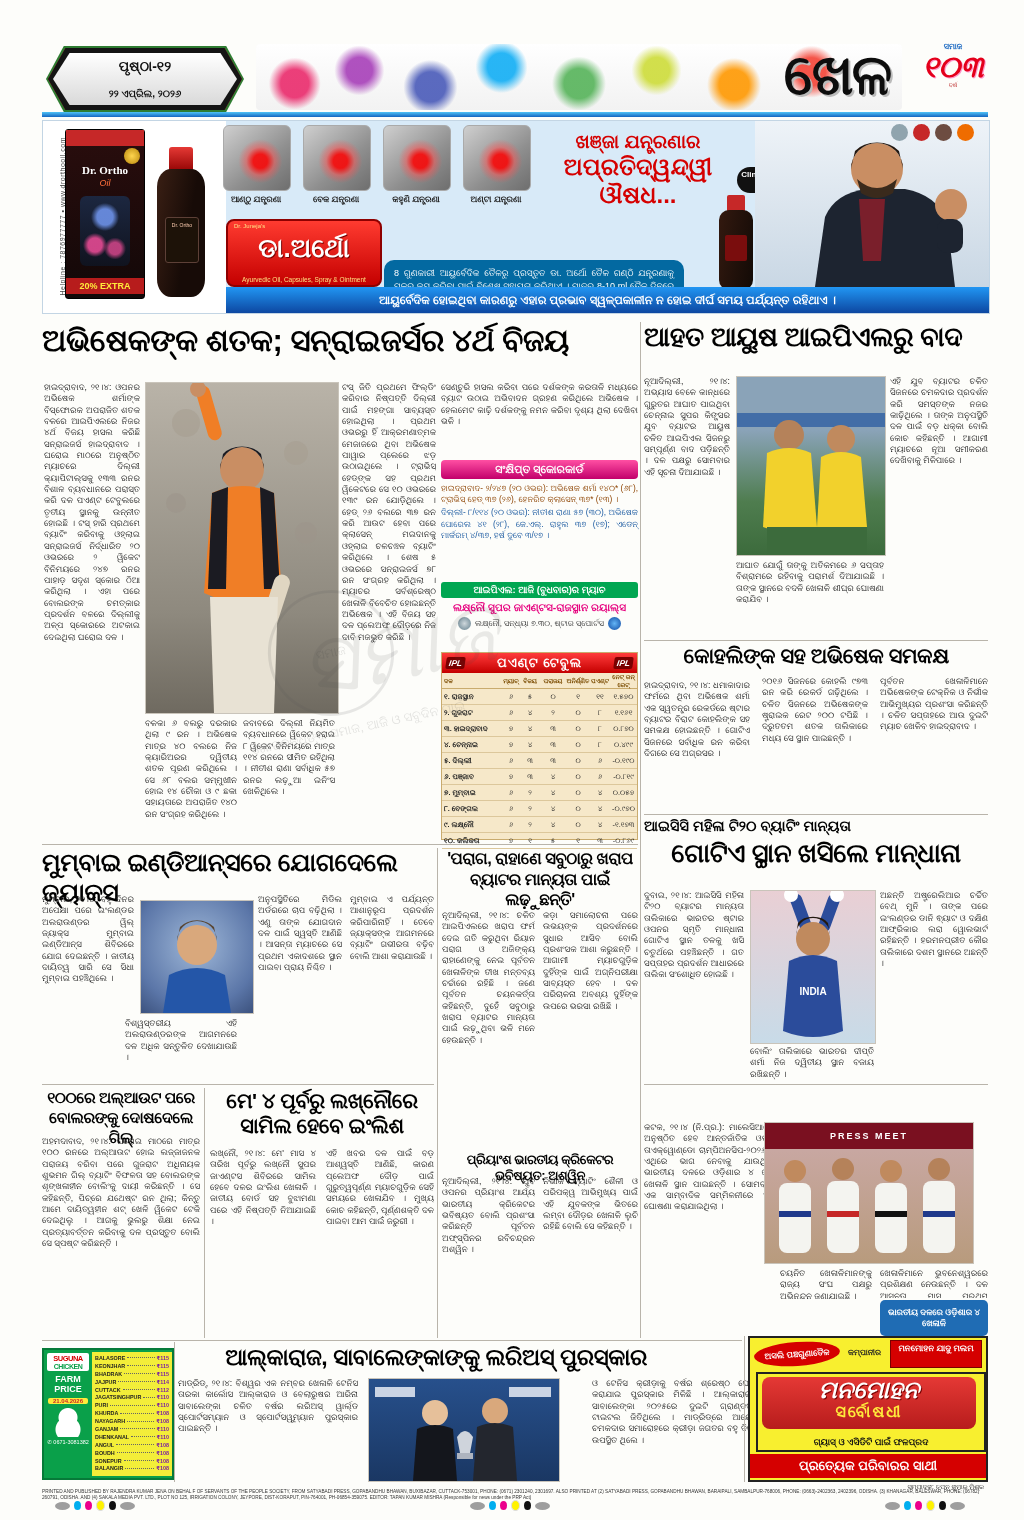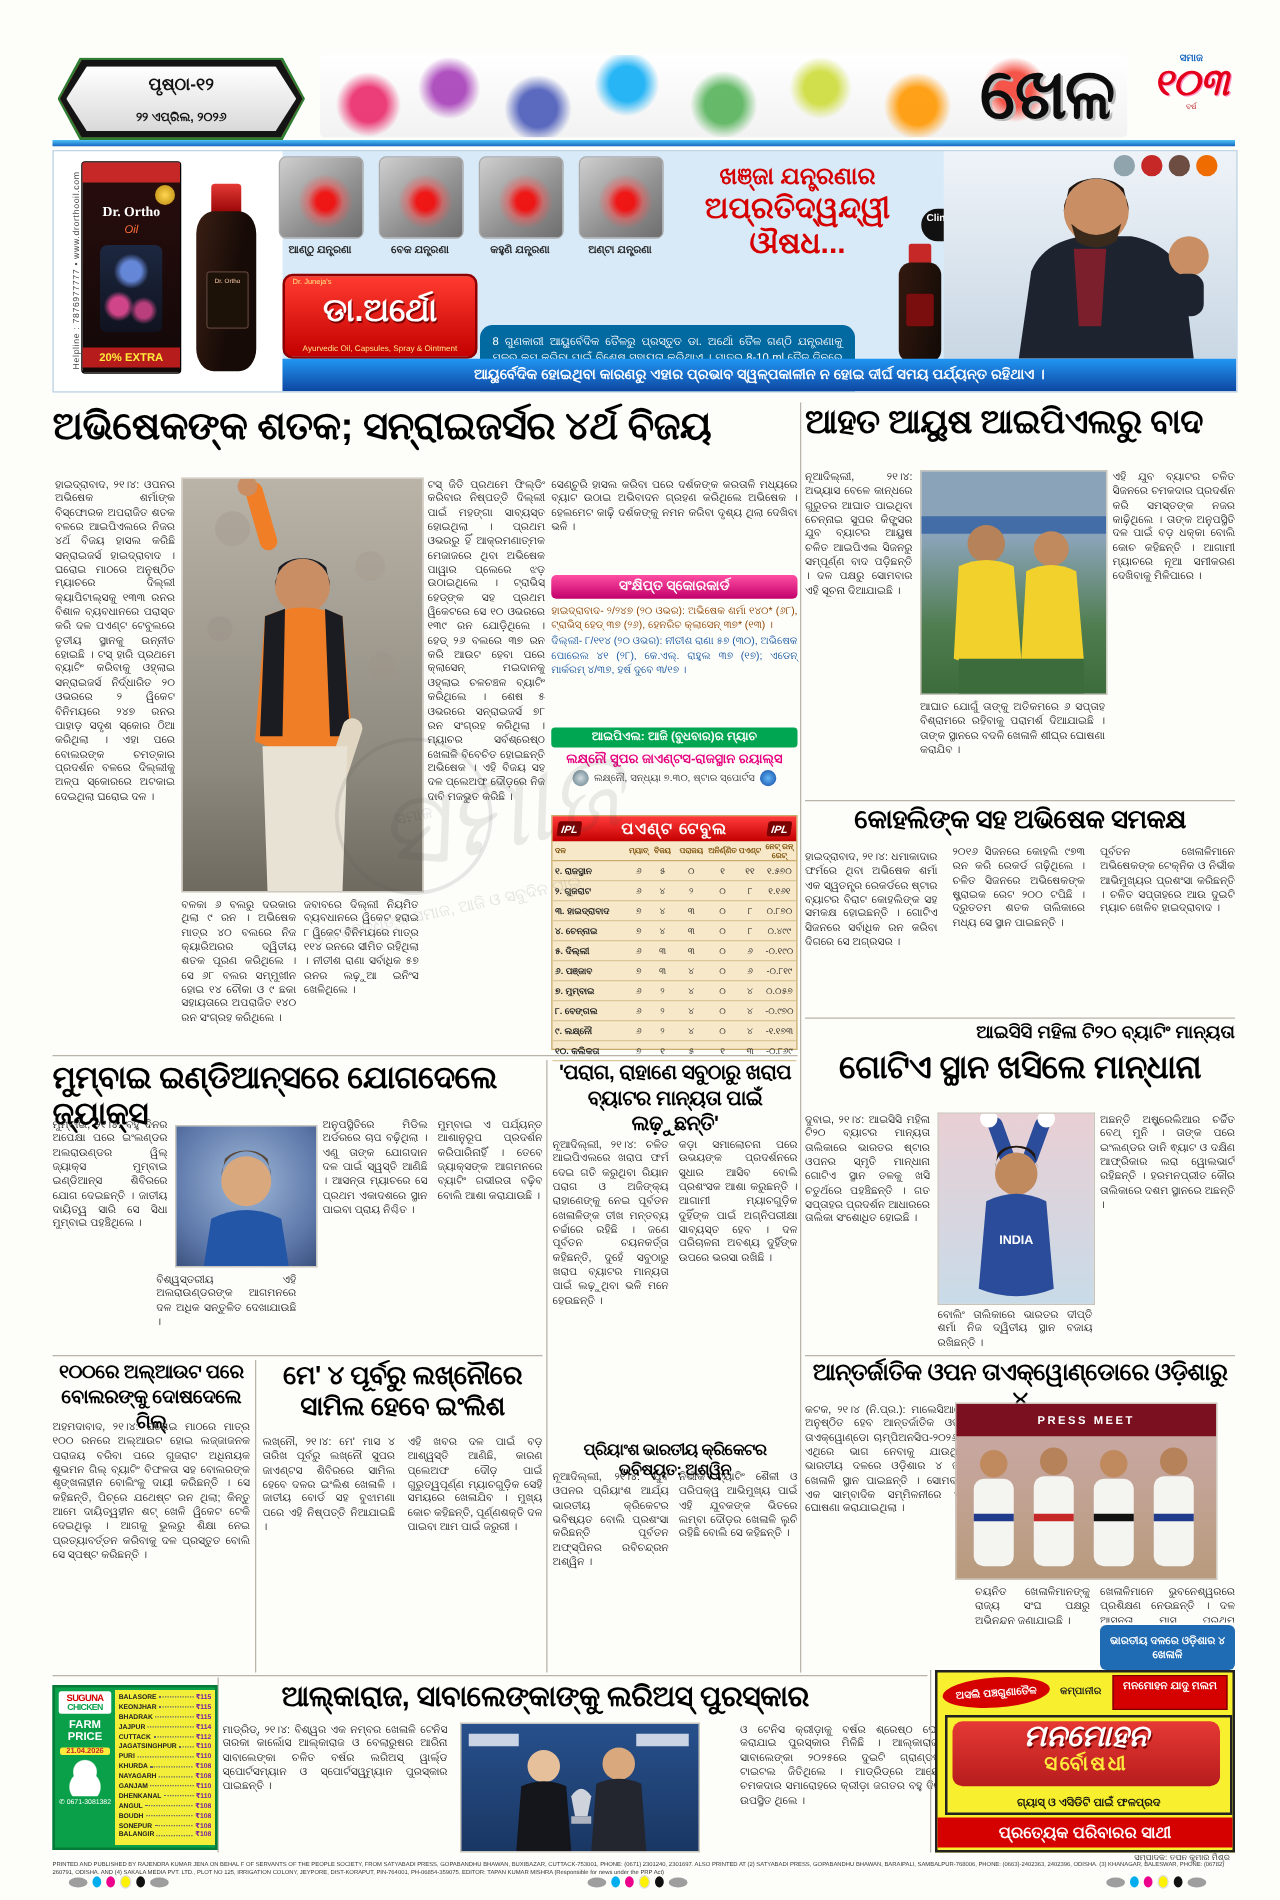--- a/index.html
+++ b/index.html
@@ -87,21 +87,21 @@
   .pt-title .ipl{font-size:8.5px;font-style:italic;font-weight:bold;background:#7a0000;padding:1px 3px;border-radius:2px;transform:skewX(-8deg);}
   .pt-hrow{display:flex;height:15px;align-items:center;font-size:6.2px;font-weight:bold;color:#7a4b00;border-bottom:1px solid #c9ab6e;}
   .pt-row{display:flex;height:15px;align-items:center;font-size:7.2px;color:#222;border-bottom:1px solid #dcc79b;}
   .ptc0{width:58px;padding-left:2px;text-align:left;font-weight:bold;overflow:hidden;white-space:nowrap;}
   .ptc1{width:18px;text-align:center;}
   .ptc2{width:20px;text-align:center;}
   .ptc3{width:26px;text-align:center;}
   .ptc4{width:24px;text-align:center;}
   .ptc5{width:20px;text-align:center;}
   .ptc6{flex:1;text-align:center;}
-  .kicker{font-weight:bold;text-align:right;color:#000;}
+  .kicker{font-weight:bold;text-align:left;color:#000;}
   .blue-box{position:absolute;background:#1f6cb4;border-radius:5px;color:#fff;font-weight:bold;font-size:8.5px;text-align:center;display:flex;align-items:center;justify-content:center;padding:2px 6px;box-sizing:border-box;}
   
   .suguna{left:42px;top:1348px;width:132px;height:132px;background:#0aa04a;border:2px solid #067a38;box-sizing:border-box;}
   .sg-left{position:absolute;left:2px;top:2px;width:44px;height:124px;text-align:center;}
   .sg-brandbox{background:#fff;border-radius:2px;margin:1px;padding:1px 0;}
   .sg-brand{color:#d50000;font-weight:bold;font-size:7.5px;letter-spacing:-.5px;}
   .sg-chicken{color:#0aa04a;font-weight:bold;font-size:7px;letter-spacing:-.5px;}
   .sg-farm{color:#fff;font-weight:bold;font-size:9px;line-height:1.1;margin-top:4px;}
   .sg-date{background:#ffeb3b;color:#c62828;font-weight:bold;font-size:6px;margin:3px 2px;border-radius:2px;}
   .sg-hen{width:26px;height:30px;margin:2px auto 0;background:radial-gradient(circle at 50% 35%,#fff 0 9px,transparent 10px),radial-gradient(circle at 50% 75%,#fff 0 12px,transparent 13px);}
@@ -470,21 +470,20 @@
   </div>
 
   <div class="abs" style="left:442px;top:1152px;width:196px;height:186px;">
     <div class="art-head" style="position:absolute;left:0;top:0;width:196px;font-size:13px;text-align:center;">ପ୍ରିୟାଂଶ ଭାରତୀୟ କ୍ରିକେଟର ଭବିଷ୍ୟତ: ଅଶ୍ୱିନ</div>
     <div class="btxt" style="left:0;top:24px;width:93px;height:158px;">ନୂଆଦିଲ୍ଲୀ, ୨୧।୪: ଯୁବ ଓପନର ପ୍ରିୟାଂଶ ଆର୍ଯ୍ୟ ଭାରତୀୟ କ୍ରିକେଟର ଭବିଷ୍ୟତ ବୋଲି ପ୍ରଶଂସା କରିଛନ୍ତି ପୂର୍ବତନ ଅଫ୍‌ସ୍ପିନର ରବିଚନ୍ଦ୍ରନ ଅଶ୍ୱିନ ।</div>
     <div class="btxt" style="left:101px;top:24px;width:95px;height:158px;">ନିର୍ଭୀକ ବ୍ୟାଟିଂ ଶୈଳୀ ଓ ପରିପକ୍ୱ ଆଭିମୁଖ୍ୟ ପାଇଁ ଏହି ଯୁବକଙ୍କ ଭିତରେ ଲମ୍ବା ଦୌଡ଼ର ଖେଳାଳି ଲୁଚି ରହିଛି ବୋଲି ସେ କହିଛନ୍ତି ।</div>
   </div>
 
   <div class="hline" style="left:644px;top:1084px;width:344px;"></div>
   <div class="abs" style="left:644px;top:1088px;width:344px;height:250px;">
-    <div class="art-head" style="position:absolute;left:0;top:0;width:344px;font-size:19px;text-align:center;">ଆନ୍ତର୍ଜାତିକ ଓପନ ତାଏକ୍ୱୋଣ୍ଡୋରେ ଓଡ଼ିଶାରୁ ୪</div>
     <div class="btxt" style="left:0;top:34px;width:130px;height:214px;">କଟକ, ୨୧।୪ (ନି.ପ୍ର.): ମାଲେସିଆରେ ଅନୁଷ୍ଠିତ ହେବ ଆନ୍ତର୍ଜାତିକ ଓପନ ତାଏକ୍ୱୋଣ୍ଡୋ ଚାମ୍ପିଅନସିପ-୨୦୨୬ । ଏଥିରେ ଭାଗ ନେବାକୁ ଯାଉଥିବା ଭାରତୀୟ ଦଳରେ ଓଡ଼ିଶାର ୪ ଜଣ ଖେଳାଳି ସ୍ଥାନ ପାଇଛନ୍ତି । ସୋମବାର ଏକ ସାମ୍ବାଦିକ ସମ୍ମିଳନୀରେ ଏହି ଘୋଷଣା କରାଯାଇଥିଲା ।</div>
     <div class="photo" style="left:120px;top:34px;width:208px;height:140px;background:linear-gradient(#caa,#b89b7d);">
       <div style="position:absolute;left:0;top:0;width:100%;height:26px;background:#7a1020;color:#fff;font-size:9px;font-weight:bold;text-align:center;line-height:26px;letter-spacing:2px;">PRESS MEET</div>
       <svg width="208" height="114" viewBox="0 0 208 114" style="position:absolute;top:26px;">
         <g>
           <circle cx="30" cy="22" r="11" fill="#c08a5e"></circle>
             <rect x="14" y="34" width="32" height="70" rx="8" fill="#f4f4f0"></rect>
             <rect x="14" y="62" width="32" height="6" fill="#203a8c"></rect>
           <circle cx="78" cy="20" r="11" fill="#b5825a"></circle>
             <rect x="62" y="32" width="32" height="72" rx="8" fill="#f4f4f0"></rect>

